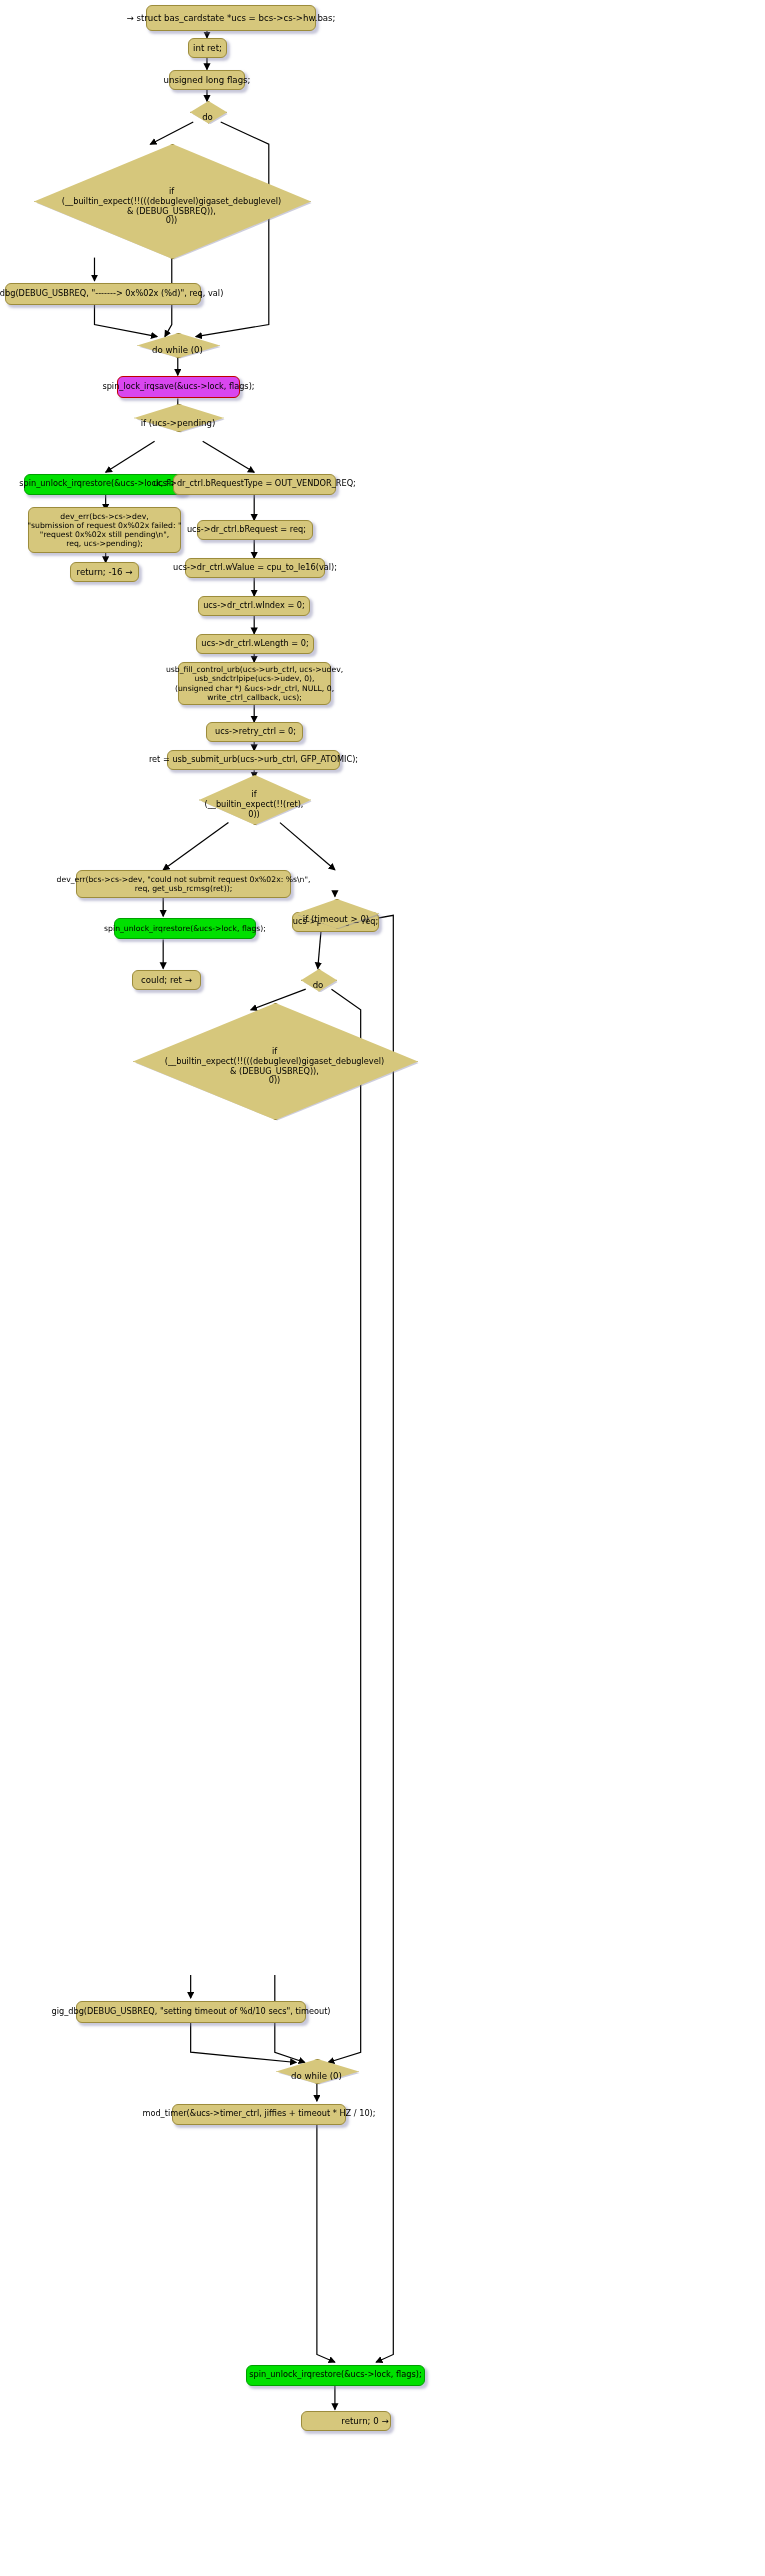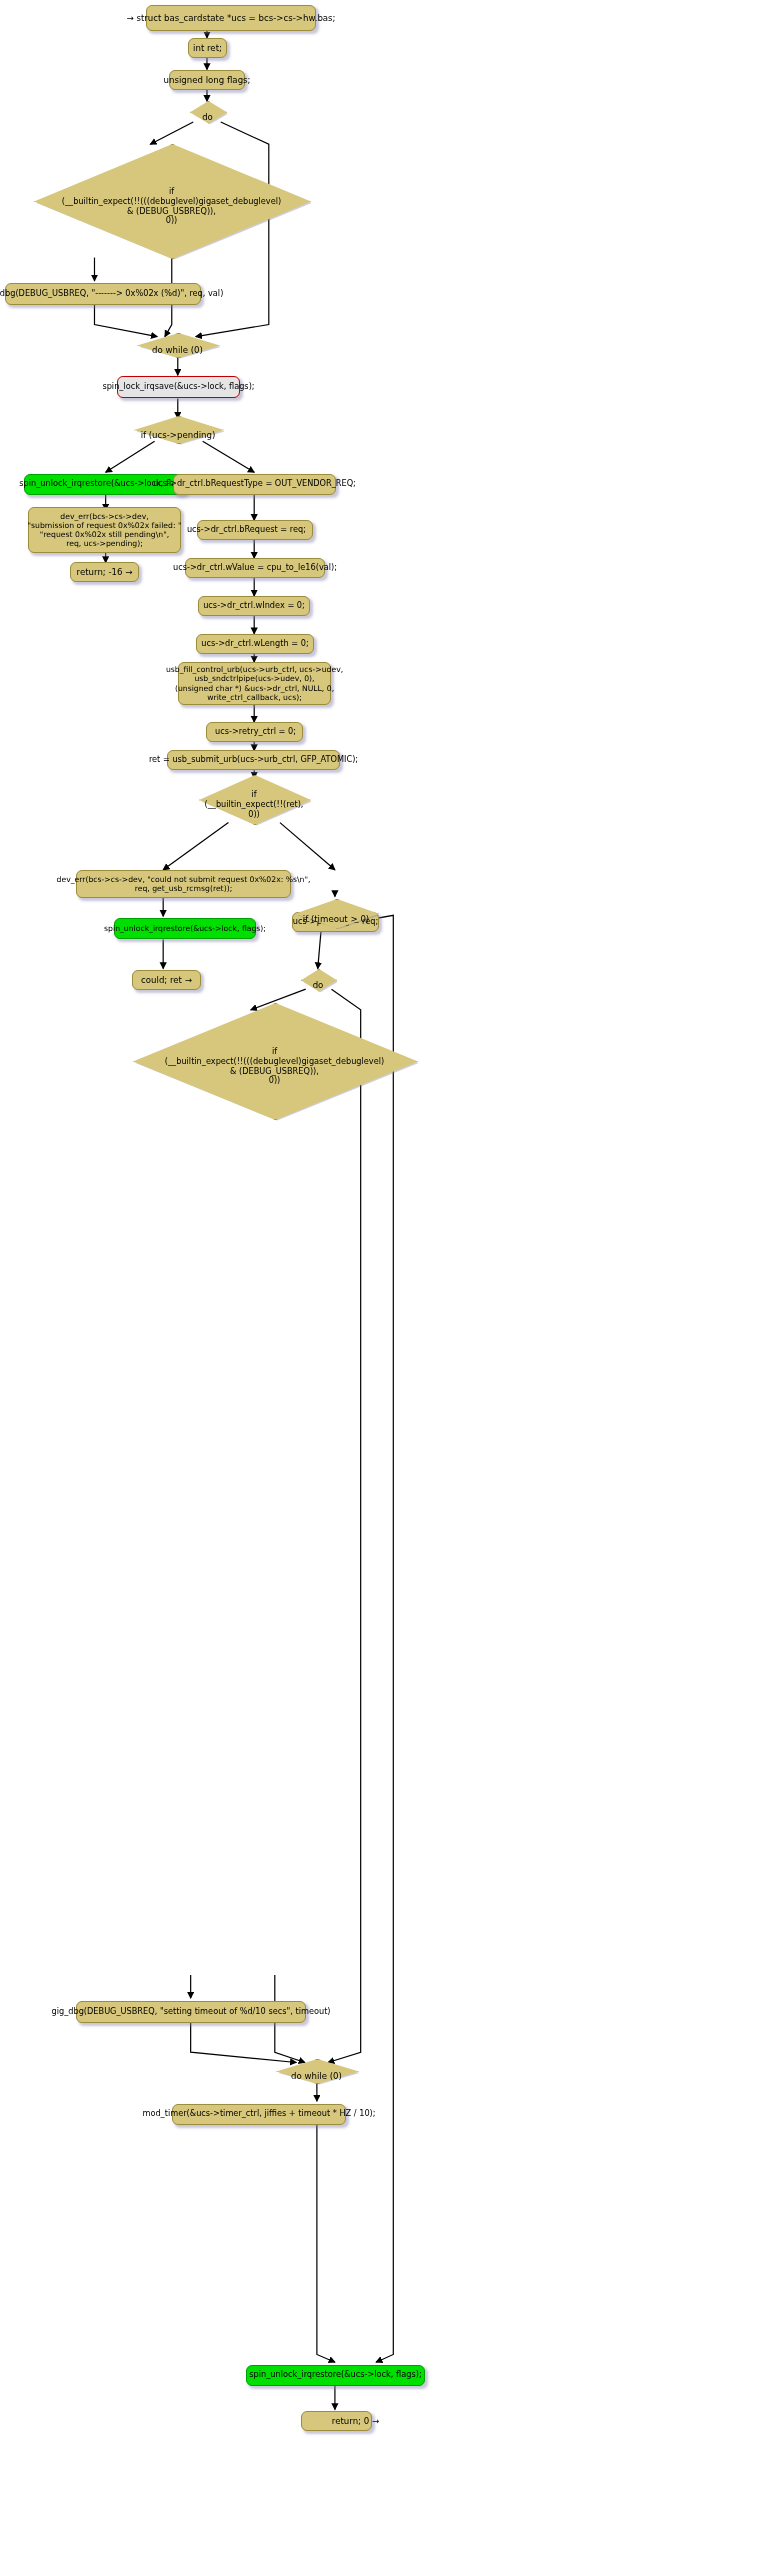--- a/index.html
+++ b/index.html
@@ -10,21 +10,21 @@
   svg#edges{position:absolute;left:0;top:0;width:766px;height:2576px;pointer-events:none;}
 
   .node{position:absolute;box-sizing:border-box;
         display:flex;align-items:center;justify-content:center;
         text-align:center;line-height:1.18;white-space:pre;
         color:#000;z-index:2;}
 
   .box{background:#D6C77C;border:1.3px solid #9C8C3C;border-radius:6px;
        box-shadow:2.6px 2.6px 2.6px rgba(130,130,170,.45);
        padding:2.6px 6px;font-size:8.6px;}
-  .box.red{background:#e5e5e5;border-color:#C00000;}
+  .box.red{background:#d946ef;border-color:#C00000;}
   .box.green{background:#00E000;border-color:#00A000;}
 
   .diamond{background:transparent;border:0;box-shadow:none;font-size:8.6px;}
   .diamond .dshape{position:absolute;left:0;top:0;width:100%;height:100%;
         background:#D6C77C;border:1.3px solid #9C8C3C;
         clip-path:polygon(50% 0%,100% 50%,50% 100%,0% 50%);z-index:0;}
   .diamond .dshadow{position:absolute;left:2.6px;top:2.6px;width:100%;height:100%;
         background:rgba(130,130,170,.40);
         clip-path:polygon(50% 0%,100% 50%,50% 100%,0% 50%);z-index:-1;}
   .diamond .dtext{position:relative;z-index:1;text-align:center;width:100%;margin-top:12px;}
@@ -137,21 +137,21 @@
     <span>gig_dbg(DEBUG_USBREQ, "-------&gt; 0x%02x (%d)", req, val)</span></div>
 
   <div class="node diamond" style="left:137px;top:333px;width:81px;height:23px;">
     <span class="dshadow"></span>
     <span class="dshape"></span>
     <span class="dtext">do while (0)</span></div>
 
   <div class="node box red" style="left:117px;top:376px;width:123px;height:21.5px;font-size:8.2px;">
     <span>spin_lock_irqsave(&amp;ucs-&gt;lock, flags);</span></div>
 
-  <div class="node diamond" style="left:134px;top:416px;width:88px;height:26px;">
+  <div class="node diamond" style="left:134px;top:404px;width:88px;height:26px;">
     <span class="dshadow"></span>
     <span class="dshape"></span>
     <span class="dtext">if (ucs-&gt;pending)</span></div>
 
   <div class="node box green" style="left:24px;top:474px;width:163px;height:20.6px;font-size:8.2px;">
     <span>spin_unlock_irqrestore(&amp;ucs-&gt;lock, flags);</span></div>
 
   <div class="node box" style="left:28px;top:507px;width:153px;height:46px;font-size:7.7px;">
     <span>dev_err(bcs-&gt;cs-&gt;dev,
 "submission of request 0x%02x failed: "
@@ -233,17 +233,17 @@
     <span class="dshadow"></span>
     <span class="dshape"></span>
     <span class="dtext">do while (0)</span></div>
 
   <div class="node box" style="left:172px;top:2104px;width:174px;height:20.6px;font-size:8.2px;">
     <span>mod_timer(&amp;ucs-&gt;timer_ctrl, jiffies + timeout * HZ / 10);</span></div>
 
   <div class="node box green" style="left:246px;top:2365px;width:179px;height:20.6px;font-size:8.2px;">
     <span>spin_unlock_irqrestore(&amp;ucs-&gt;lock, flags);</span></div>
 
-  <div class="node box" style="left:301px;top:2411px;width:71px;height:20px;padding-left:44px;">
+  <div class="node box" style="left:301px;top:2411px;width:90px;height:20px;padding-left:44px;">
     <span>return; 0 →</span></div>
 
 </div>
 
 
 </body></html>

